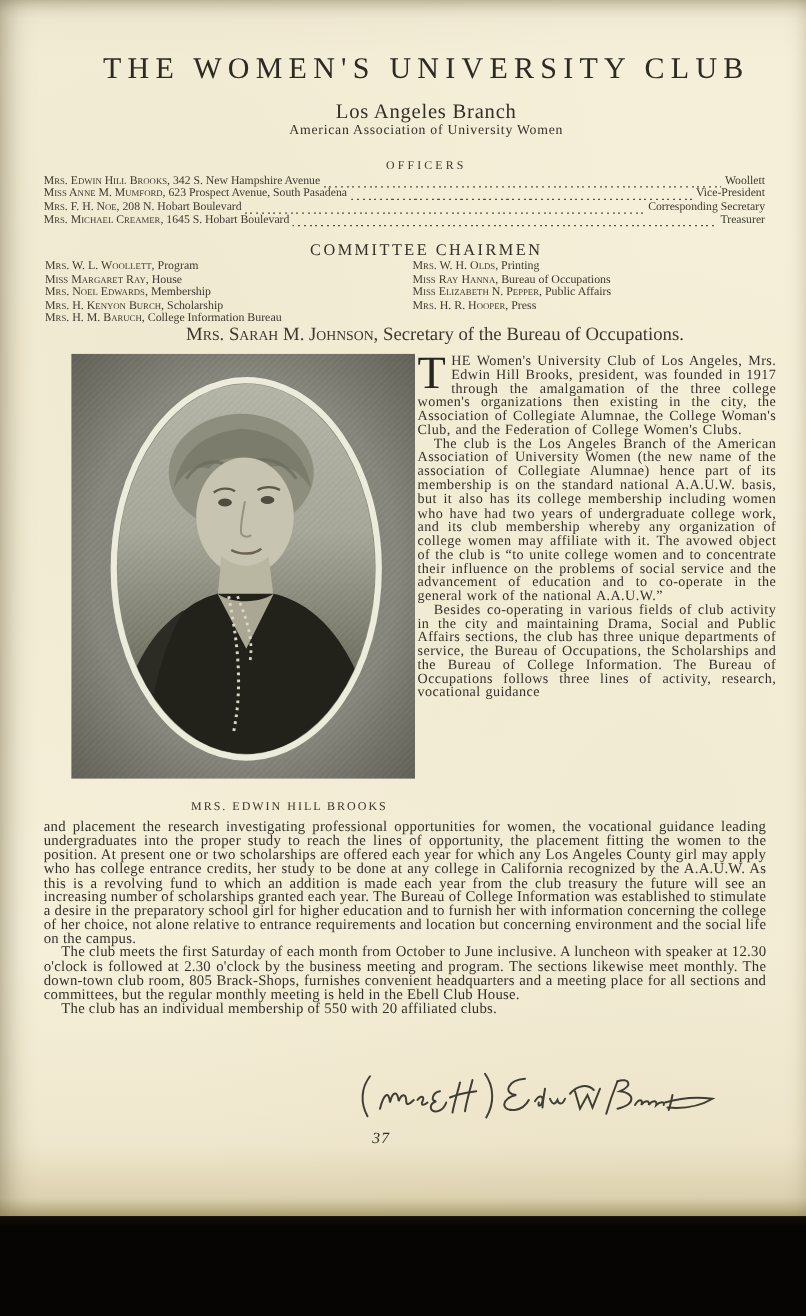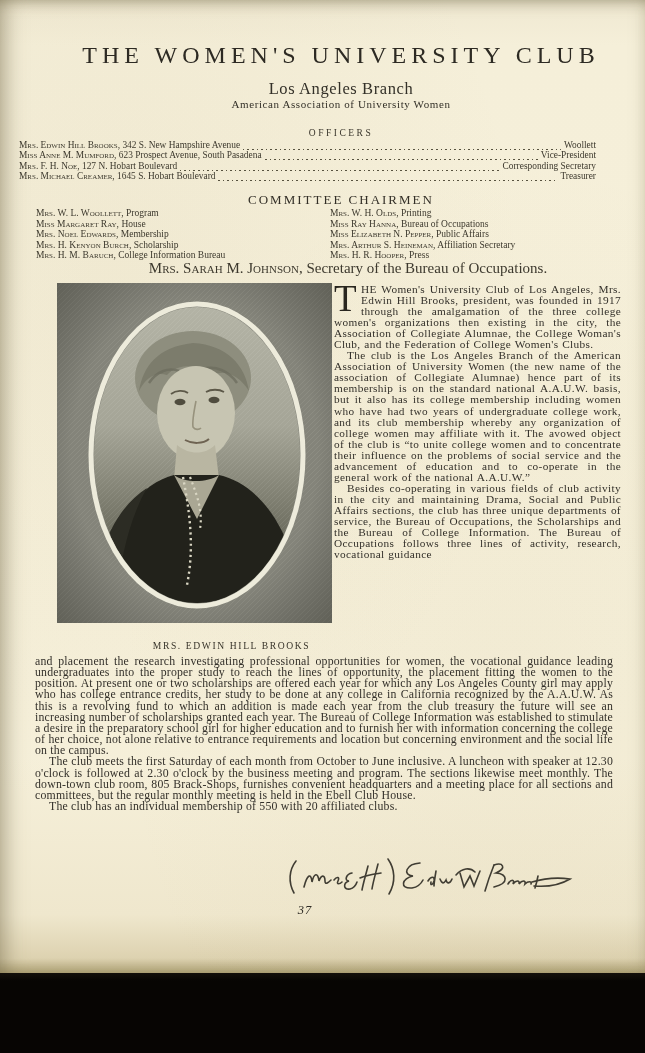--- a/index.html
+++ b/index.html
@@ -23,21 +23,21 @@
   .bottom-black{position:absolute;left:0;top:973px;width:645px;height:80px;
     background:linear-gradient(180deg,#14100a 0px,#070503 8px,#070503 100%);}
   .abs{position:absolute;}
   .center{text-align:center;padding-left:37px;}
 
   .title{left:0;right:0;top:42px;font-size:24px;letter-spacing:5px;color:#2d2a23;}
   .sub1{left:0;right:0;top:79px;font-size:16.5px;letter-spacing:.6px;color:#333028;}
   .sub2{left:0;right:0;top:98px;font-size:11px;letter-spacing:.6px;color:#333028;}
   .officers-head{left:0;right:0;top:128px;font-size:9.5px;letter-spacing:2.5px;color:#3a362c;}
 
-  .officers{left:19px;top:140px;width:577px;font-size:9.4px;color:#3c382d;}
+  .officers{left:35px;top:140px;width:577px;font-size:9.4px;color:#3c382d;}
   .officer-row{display:flex;align-items:baseline;line-height:10.3px;white-space:nowrap;}
   .sc{font-variant:small-caps;}
   .leader{flex:1 1 auto;margin:0 3px;align-self:flex-end;height:8px;
     background:repeating-linear-gradient(90deg,#57523f 0 1.6px,transparent 1.6px 4.6px) bottom/100% 1.3px no-repeat;}
 
   .comm-head{left:0;right:0;top:192px;font-size:13px;letter-spacing:2px;color:#332f27;}
   .comm-col{top:208px;font-size:9.5px;line-height:10.6px;color:#3c382d;white-space:nowrap;}
   .comm-left{left:36px;width:288px;}
   .comm-right{left:330px;width:292px;}
   .secretary{left:14px;right:0;top:260px;font-size:15px;color:#3c382d;}
@@ -78,21 +78,21 @@
         <span class="sc">Mrs. Edwin Hill Brooks,</span>&nbsp;<span>342 S. New Hampshire Avenue</span>
         <span class="leader"></span>
         <span>Woollett</span>
       </div>
       <div class="officer-row">
         <span class="sc">Miss Anne M. Mumford,</span>&nbsp;<span>623 Prospect Avenue, South Pasadena</span>
         <span class="leader"></span>
         <span>Vice-President</span>
       </div>
       <div class="officer-row">
-        <span class="sc">Mrs. F. H. Noe,</span>&nbsp;<span>127 N. Hobart Boulevard</span>
+        <span class="sc">Mrs. F. H. Noe,</span>&nbsp;<span>208 N. Hobart Boulevard</span>
         <span class="leader"></span>
         <span>Corresponding Secretary</span>
       </div>
       <div class="officer-row">
         <span class="sc">Mrs. Michael Creamer,</span>&nbsp;<span>1645 S. Hobart Boulevard</span>
         <span class="leader"></span>
         <span>Treasurer</span>
       </div>
     </div>
 
@@ -103,21 +103,20 @@
       <div><span class="sc">Miss Margaret Ray,</span> <span>House</span></div>
       <div><span class="sc">Mrs. Noel Edwards,</span> <span>Membership</span></div>
       <div><span class="sc">Mrs. H. Kenyon Burch,</span> <span>Scholarship</span></div>
       <div><span class="sc">Mrs. H. M. Baruch,</span> <span>College Information Bureau</span></div>
     </div>
 
     <div class="abs comm-col comm-right">
       <div><span class="sc">Mrs. W. H. Olds,</span> <span>Printing</span></div>
       <div><span class="sc">Miss Ray Hanna,</span> <span>Bureau of Occupations</span></div>
       <div><span class="sc">Miss Elizabeth N. Pepper,</span> <span>Public Affairs</span></div>
-      <div><span class="sc">Mrs. Arthur S. Heineman,</span> <span>Affiliation Secretary</span></div>
       <div><span class="sc">Mrs. H. R. Hooper,</span> <span>Press</span></div>
     </div>
 
     <div class="abs secretary center"><span class="sc">Mrs. Sarah M. Johnson,</span><span> Secretary of the Bureau of Occupations.</span></div>
 
     <div class="abs photo">
       <svg width="275" height="340" viewBox="0 0 275 340" role="img">
         <defs>
           <linearGradient id="ovalgrad" x1="0" y1="0" x2="0" y2="1">
             <stop offset="0" stop-color="#b6b6a8"></stop>

